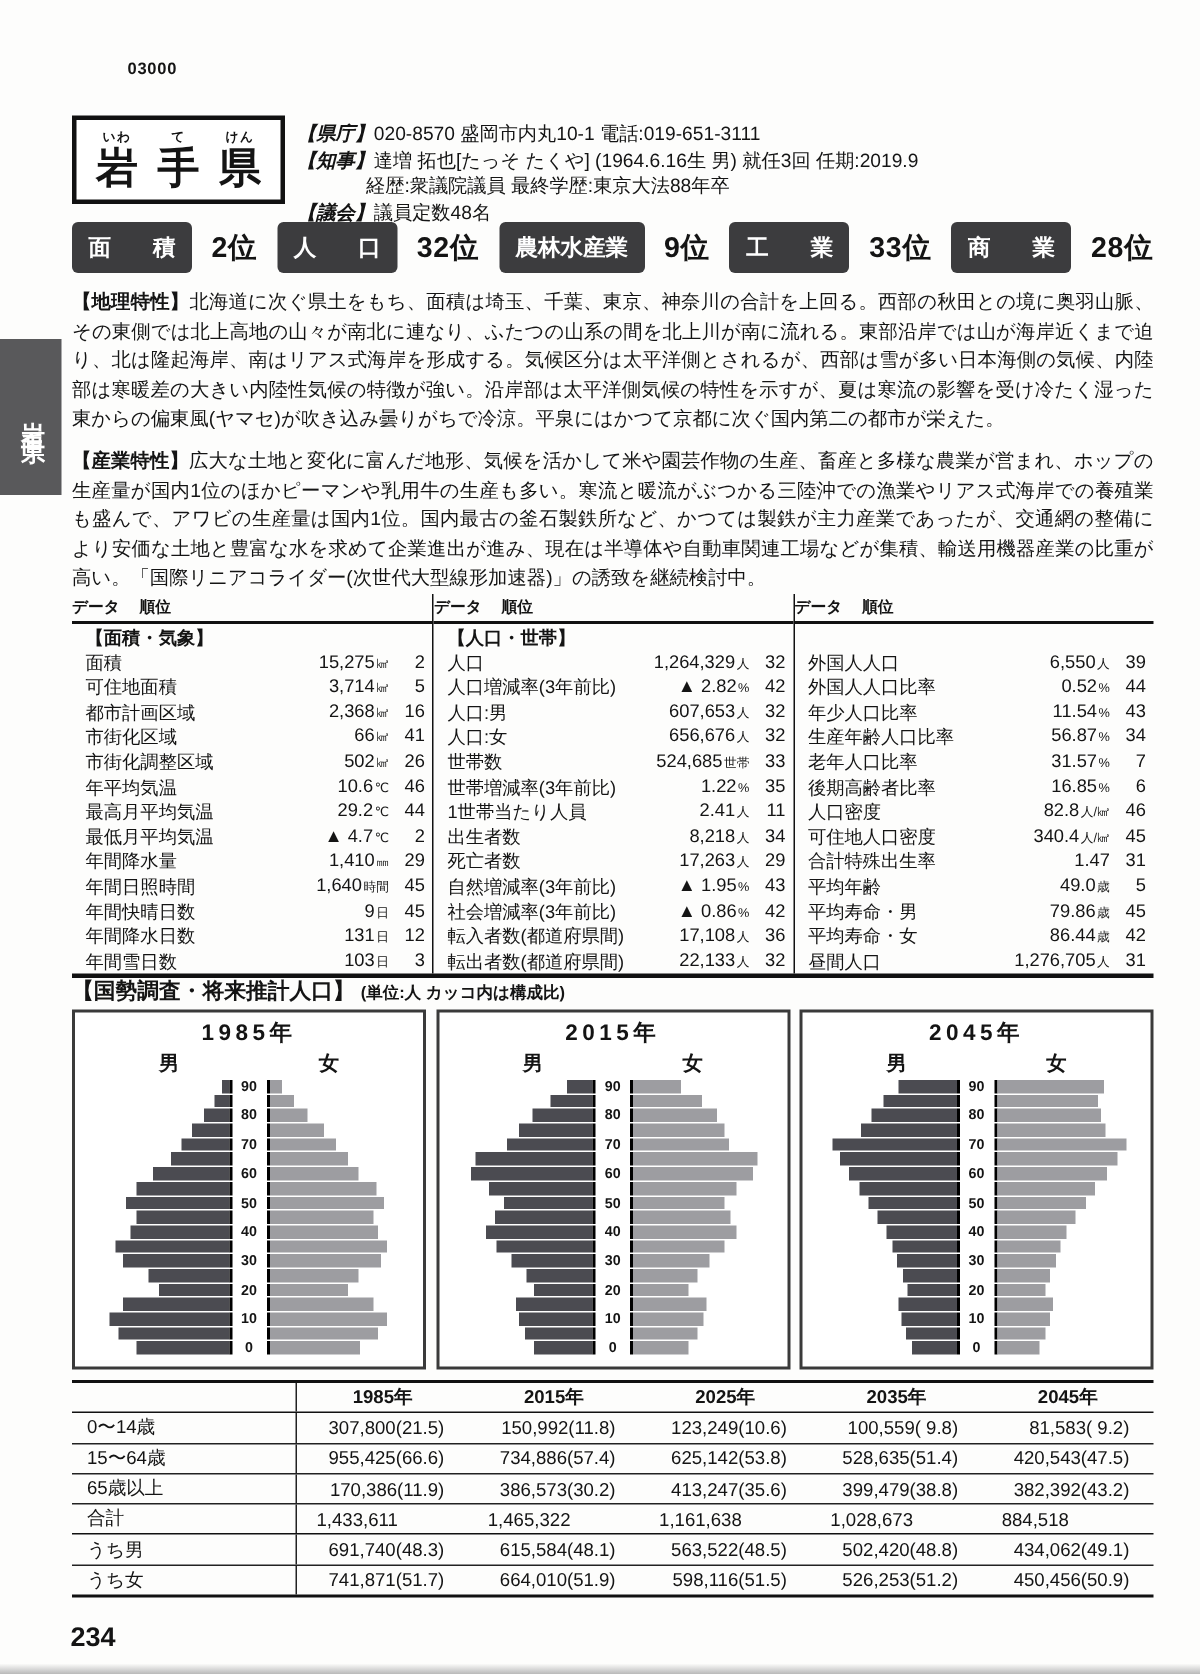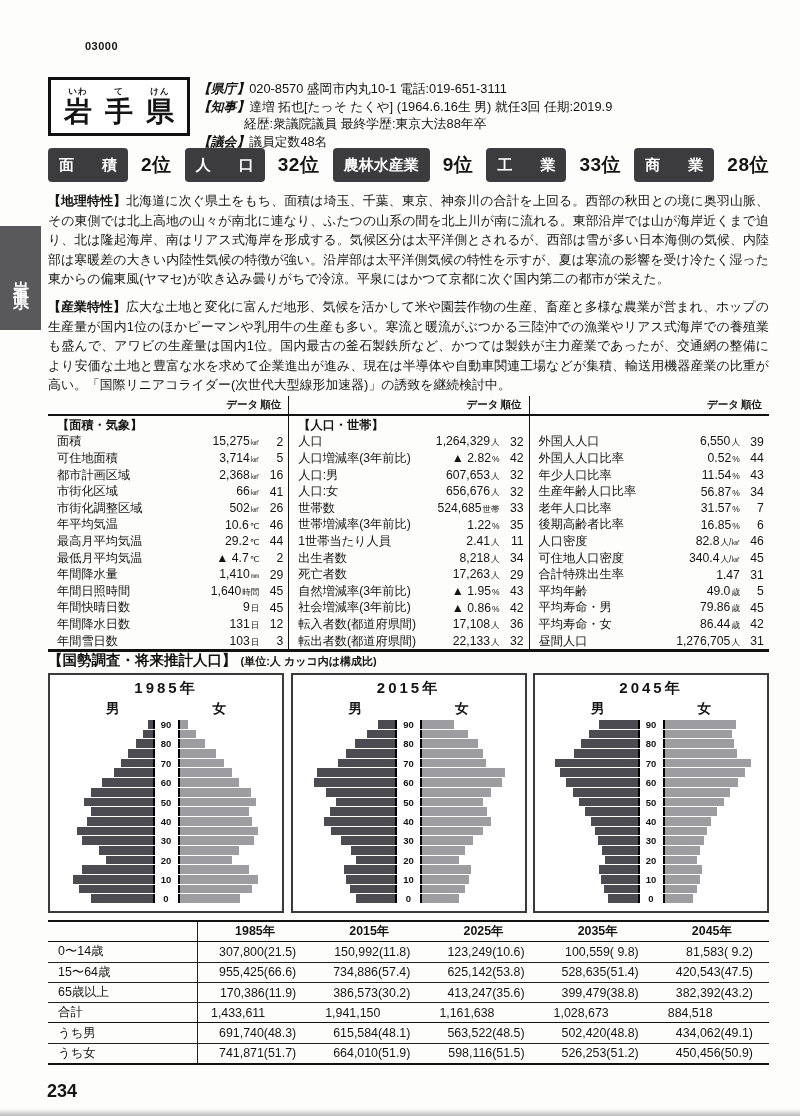--- a/index.html
+++ b/index.html
@@ -32,23 +32,23 @@
     display:flex;align-items:center;padding:0 11px;box-sizing:content-box;
   }
   .badge.spread{width:58px;justify-content:space-between;}
   .badge-rank{font-size:19px;font-weight:bold;letter-spacing:.5px;}
   .paras{position:absolute;left:48px;top:191px;width:721px;}
   .para{font-size:12.9px;line-height:19.6px;text-align:justify;margin-bottom:8px;}
   .para-label{font-weight:bold;}
   .stats{position:absolute;left:48px;top:396px;width:721px;display:flex;border-bottom:3px solid #111;}
   .stat-col{width:240.3px;box-sizing:border-box;}
   .stat-col + .stat-col{border-left:1px solid #111;}
-  .stat-hdr{height:16px;display:flex;justify-content:flex-end;align-items:flex-end;gap:2px;padding:0 7px 2px 0;font-size:10.5px;font-weight:bold;}
+  .stat-hdr{height:16px;display:flex;justify-content:flex-start;align-items:flex-end;gap:13px;padding:0 7px 2px 0;font-size:10.5px;font-weight:bold;}
   .stat-body{border-top:2.5px solid #111;padding-top:1px;}
-  .stat-row{display:flex;align-items:center;height:16.6px;font-size:12.2px;padding:0 5px 0 9px;}
+  .stat-row{display:flex;align-items:flex-start;height:16.6px;font-size:12.2px;padding:0 5px 0 9px;}
   .stat-row.section .lbl{font-weight:bold;}
   .lbl{flex:1;white-space:nowrap;}
   .val{white-space:nowrap;}
   .unit{font-size:8.5px;margin-left:1px;}
   .rank{width:24px;text-align:right;white-space:nowrap;}
   .census-title{position:absolute;left:48px;top:651px;font-size:14.5px;font-weight:bold;}
   .census-unit{font-size:11px;font-weight:bold;}
   .pyramids{position:absolute;left:48px;top:673px;width:721px;display:flex;justify-content:space-between;}
   .panel{width:236px;box-sizing:border-box;border:2px solid #3a3a3a;background:#fff;padding-top:4px;}
   .p-title{text-align:center;font-size:15px;font-weight:bold;letter-spacing:3px;height:21px;}
@@ -962,21 +962,21 @@
       <div class="bt-cell bt-label">65歳以上</div>
       <div class="bt-cell bt-val">170,386(11.9)</div>
       <div class="bt-cell bt-val">386,573(30.2)</div>
       <div class="bt-cell bt-val">413,247(35.6)</div>
       <div class="bt-cell bt-val">399,479(38.8)</div>
       <div class="bt-cell bt-val">382,392(43.2)</div>
     </div>
     <div class="bt-row thick left-vals">
       <div class="bt-cell bt-label">合計</div>
       <div class="bt-cell bt-val">1,433,611</div>
-      <div class="bt-cell bt-val">1,941,150</div>
+      <div class="bt-cell bt-val">1,465,322</div>
       <div class="bt-cell bt-val">1,161,638</div>
       <div class="bt-cell bt-val">1,028,673</div>
       <div class="bt-cell bt-val">884,518</div>
     </div>
     <div class="bt-row">
       <div class="bt-cell bt-label">うち男</div>
       <div class="bt-cell bt-val">691,740(48.3)</div>
       <div class="bt-cell bt-val">615,584(48.1)</div>
       <div class="bt-cell bt-val">563,522(48.5)</div>
       <div class="bt-cell bt-val">502,420(48.8)</div>

